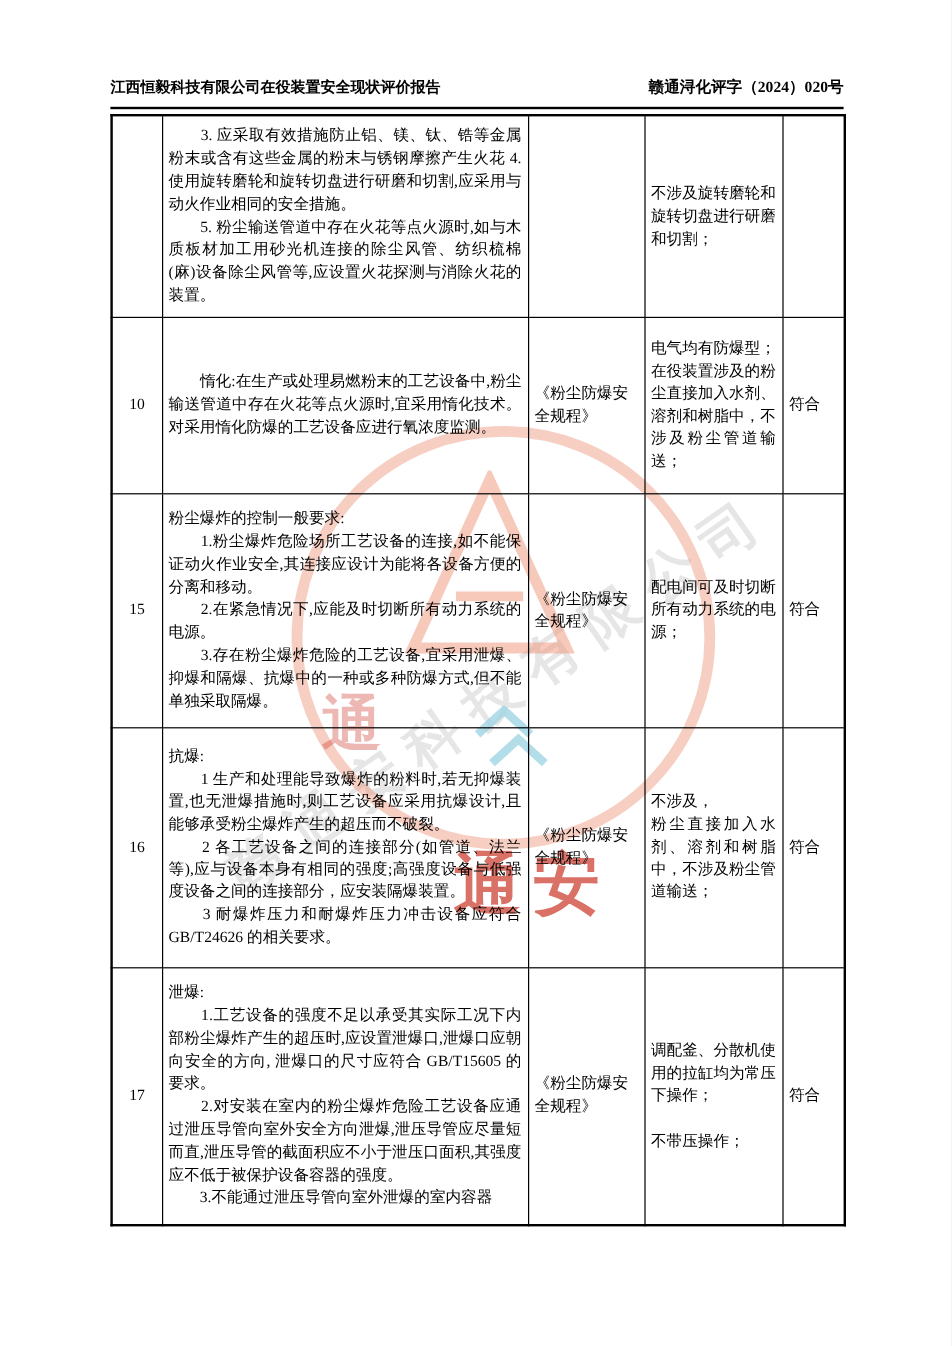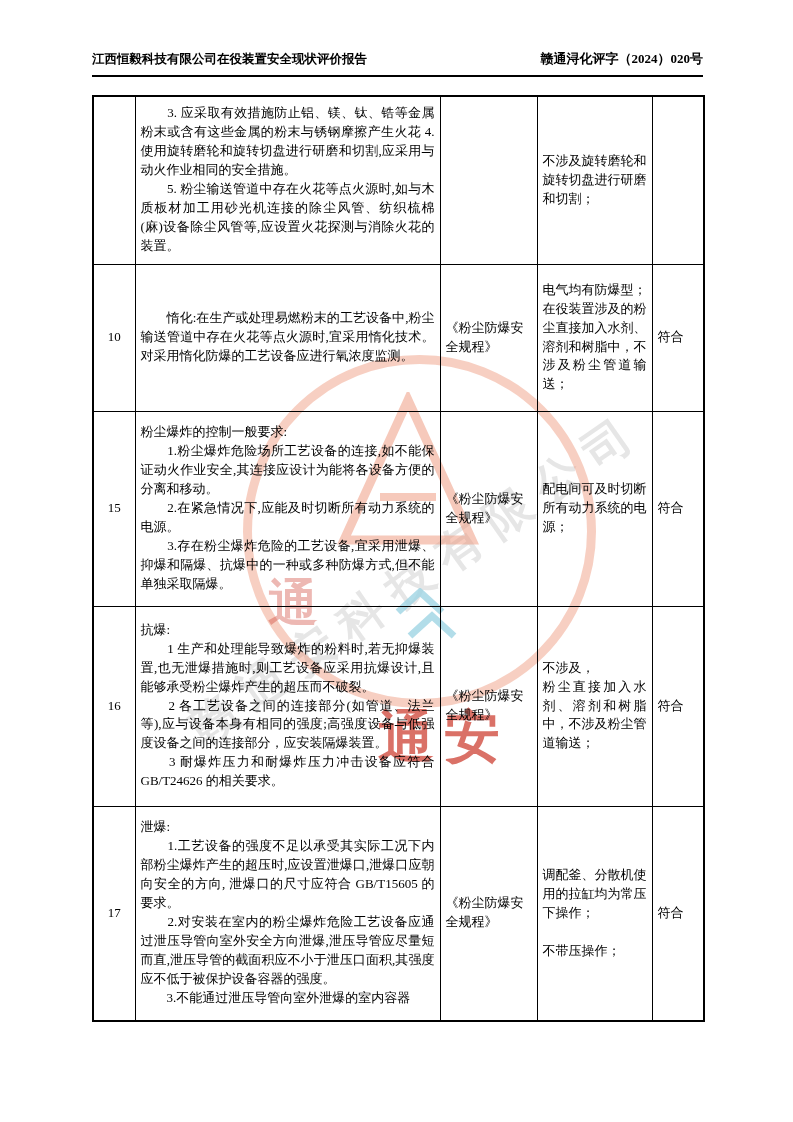--- a/index.html
+++ b/index.html
@@ -7,21 +7,21 @@
     position:relative;
     width:793px;height:1122px;
     margin:0 auto;
     background:#ffffff;
     overflow:hidden;
     font-family:"Liberation Serif","DejaVu Sans",serif;
     color:#000;
   }
   
   .doc-header{
-    position:absolute;left:92px;top:50px;width:611px;
+    position:absolute;left:92px;top:64px;width:611px;
     display:flex;justify-content:space-between;align-items:baseline;
     border-bottom:2.5px solid #000;
     padding-bottom:7px;
     font-size:12.5px;font-weight:bold;
   }
   .doc-header .hr-right{font-size:13px;font-family:Liberation Serif, serif;}
   
   table.eval{
     position:absolute;left:92px;top:95px;
     width:611px;

